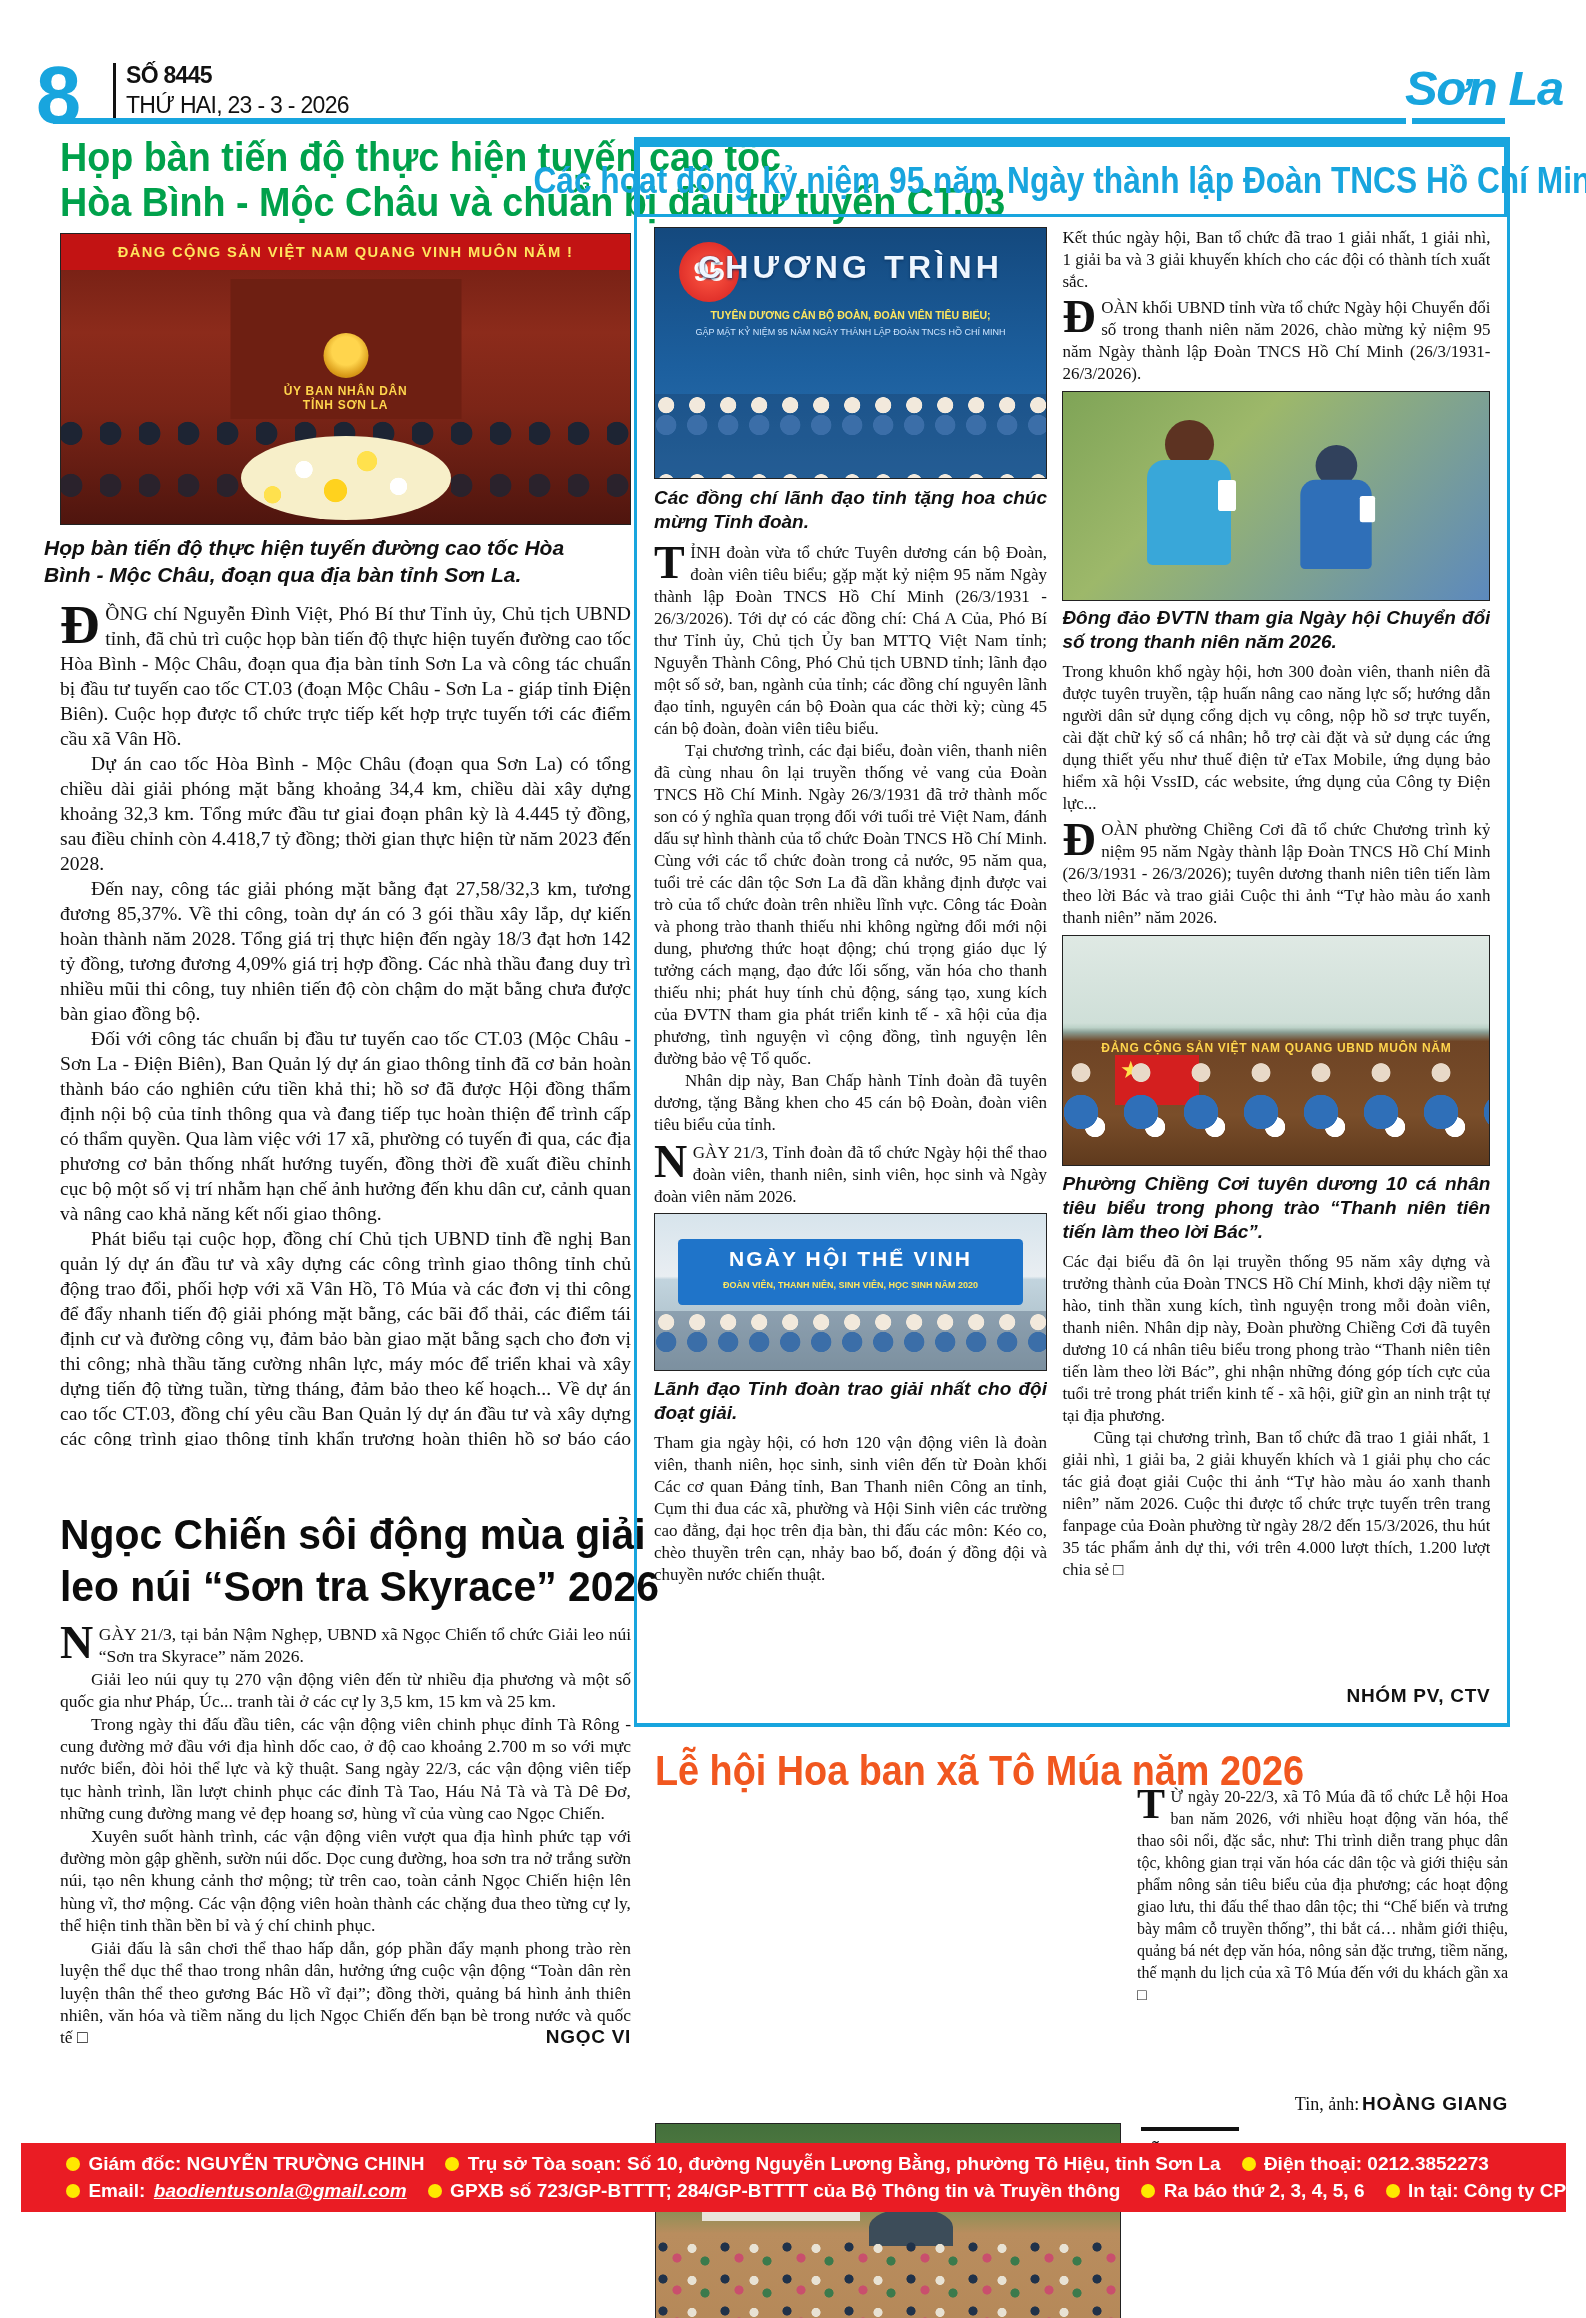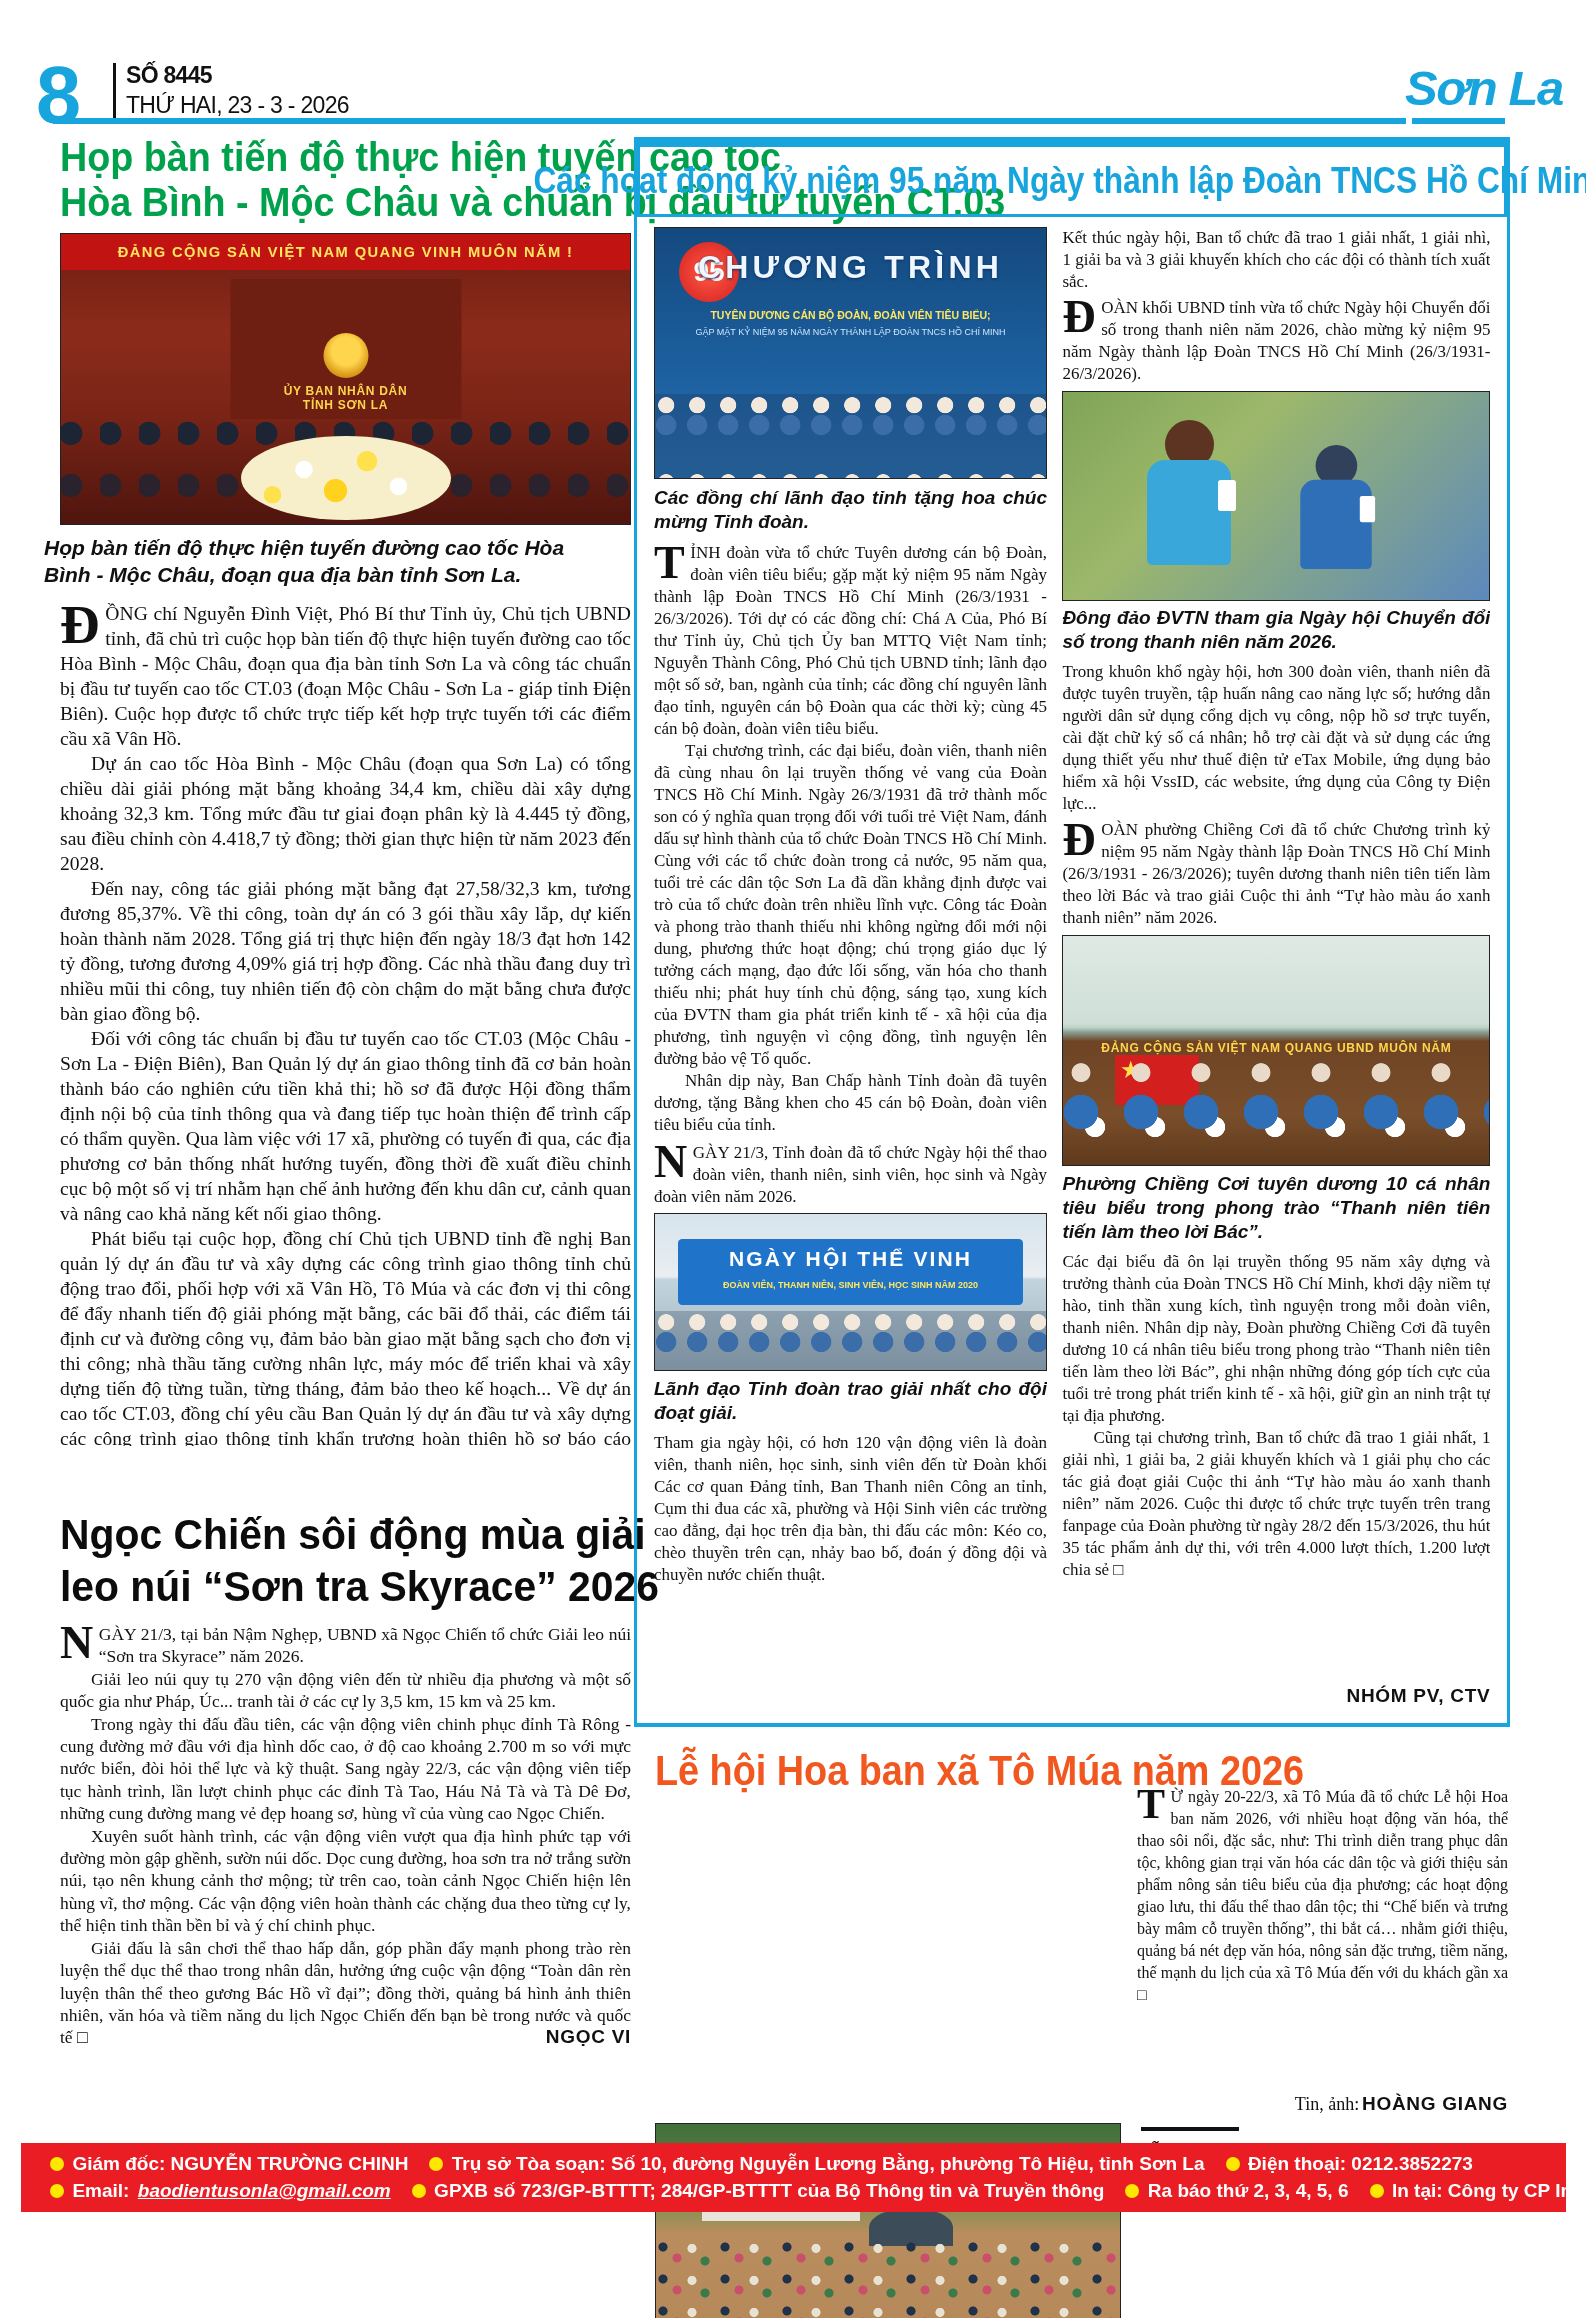--- a/index.html
+++ b/index.html
@@ -92,21 +92,21 @@
   .ph-fest{background:linear-gradient(180deg,#44703c 0%,#567f42 18%,#6f9150 22%,#b98d5e 34%,#b08352 100%);}
   .ph-fest .house{position:absolute;left:10%;top:10%;width:34%;height:20%;background:#e9e4da;box-shadow:0 -9.8px 0 #3f4a52;}
   .ph-fest .crowd{position:absolute;left:0;right:0;top:36%;bottom:0;
       background-image:radial-gradient(circle at 7px 7px,#20324a 4.2px,transparent 4.9px),
                        radial-gradient(circle at 21px 18px,#c94f6d 4.2px,transparent 4.9px),
                        radial-gradient(circle at 36px 8.4px,#e8e2d4 4.2px,transparent 4.9px),
                        radial-gradient(circle at 49px 21px,#3b7a4c 4.2px,transparent 4.9px);
       background-size:62px 32px;}
   .ph-fest .tent{position:absolute;left:46%;top:26%;width:84px;height:38px;background:#3c4c59;border-radius:50% 50% 0 0;}
   
-  .footer{background:#EA1C24;display:flex;flex-direction:column;justify-content:center;gap:5.6px;padding:0 29px;box-sizing:border-box;}
+  .footer{background:#EA1C24;display:flex;flex-direction:column;justify-content:center;gap:5.6px;padding:0 45px;box-sizing:border-box;}
   .f-row{display:flex;align-items:center;gap:21px;white-space:nowrap;color:#fff;
          font-family:"Liberation Sans",sans-serif;font-weight:bold;font-size:19px;}
   .f-item{display:flex;align-items:center;gap:8.4px;}
   .dot{width:14px;height:14px;border-radius:50%;background:#FFE800;flex:0 0 auto;}
   .f-email{font-style:italic;text-decoration:underline;}
 </style>
 </head>
 <body>
 
 <div class="page">

